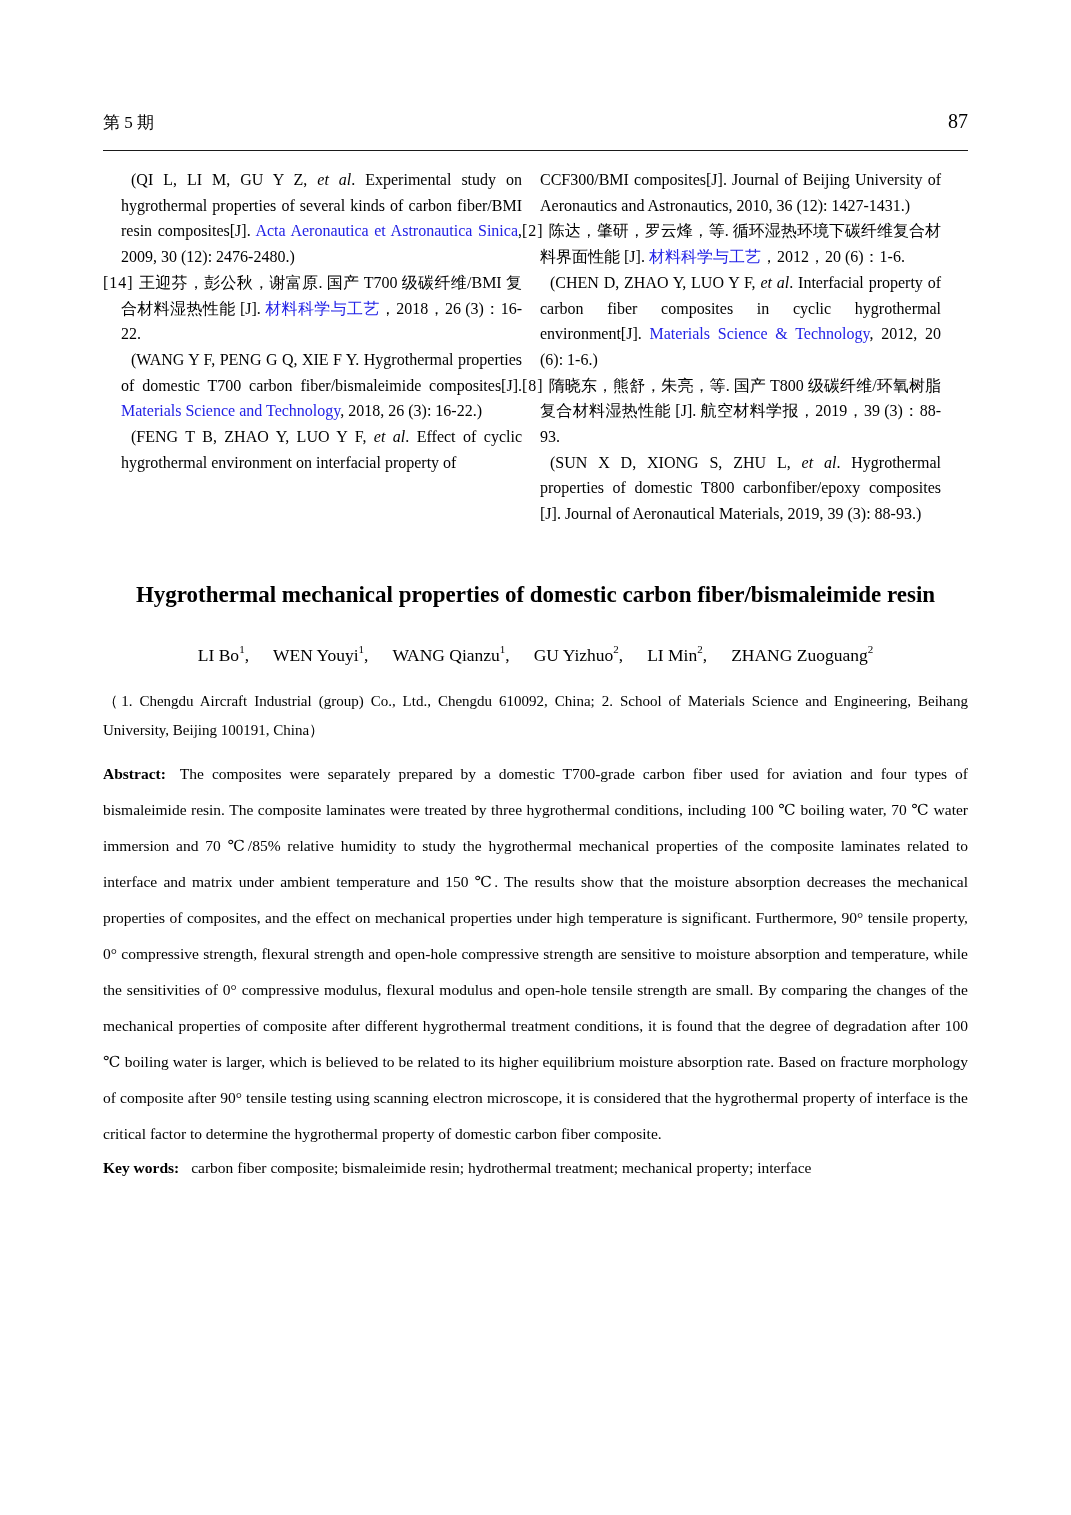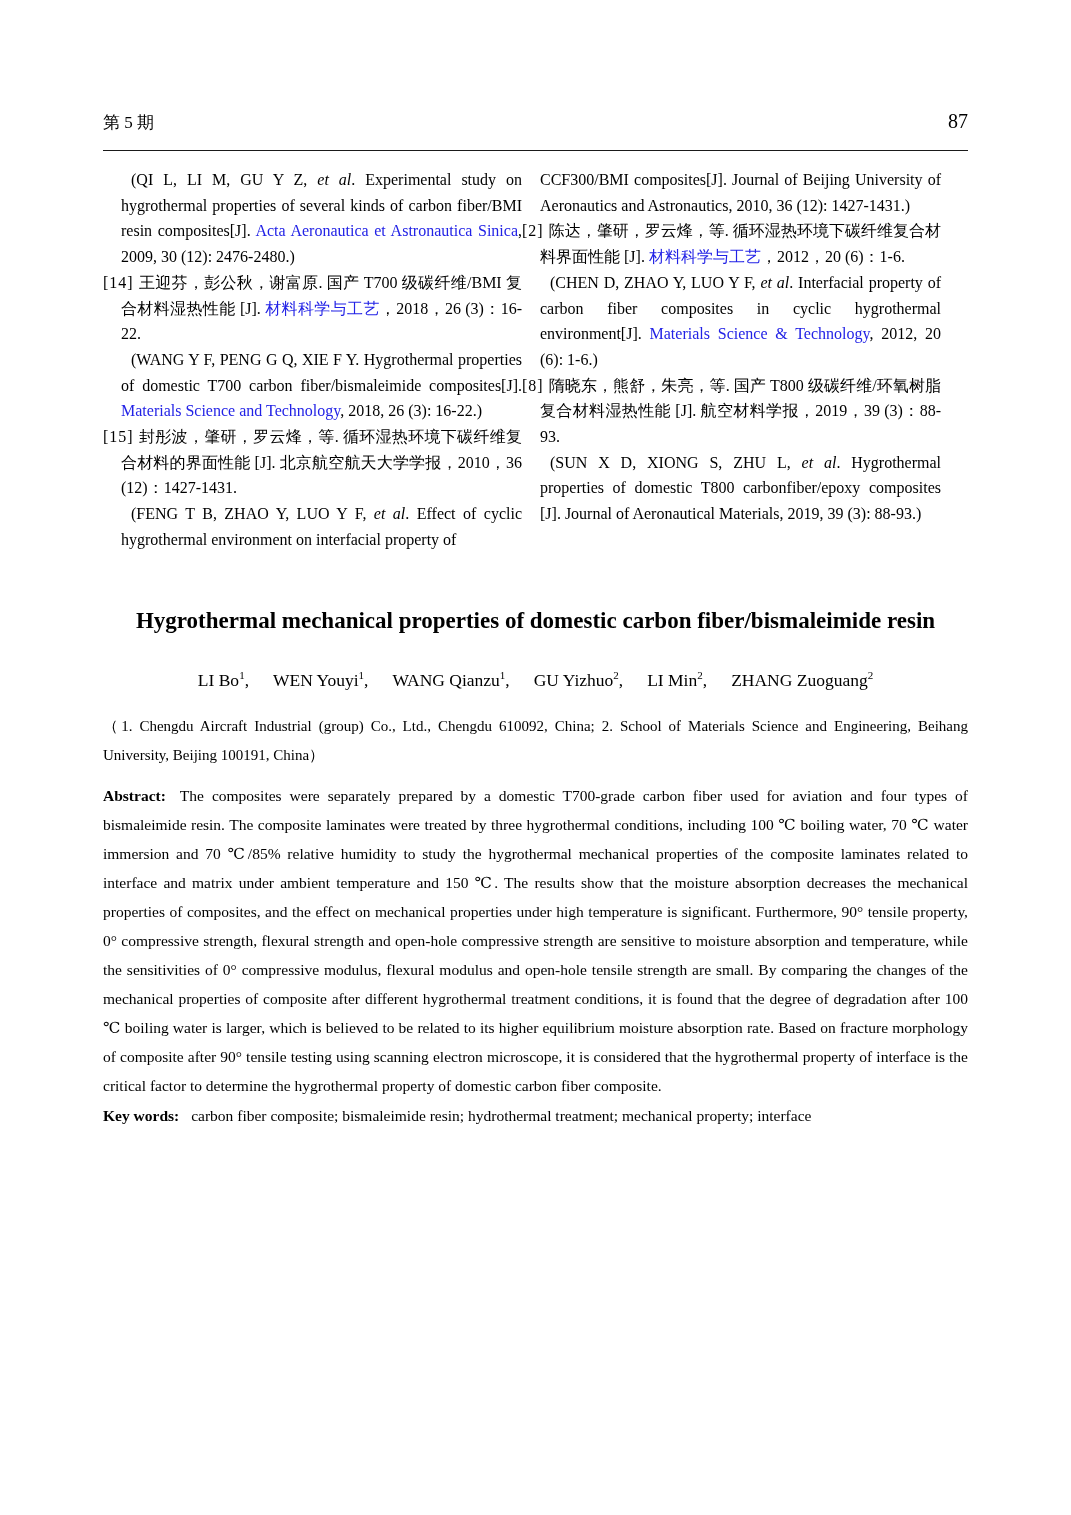--- a/index.html
+++ b/index.html
@@ -31,21 +31,21 @@
   .marker { letter-spacing:1px; }
   .link { color:#2222E6; }
   .em { font-style:italic; }
 
   
   .etitle { margin-top:46px; text-align:center; font-weight:bold; font-size:23px; line-height:44px; }
   .authors { margin-top:27px; text-align:center; font-size:17.5px; }
   .authors sup { font-size:11px; position:relative; top:-1px; }
   .authors .sep { margin-right:24px; }
   .affil { margin-top:21px; font-size:15px; line-height:29px; text-align:justify; }
-  .abstract { margin-top:11px; font-size:15.5px; line-height:29px; text-align:justify; }
+  .abstract { margin-top:11px; font-size:15.5px; line-height:36px; text-align:justify; }
   .abstract b.lbl { margin-right:14px; }
   .keywords { margin-top:1px; font-size:15.5px; line-height:29px; }
   .keywords b.lbl { margin-right:12px; }
   .editor { margin-top:17px; text-align:right; font-size:16px; letter-spacing:3px; font-style:italic; padding-right:6px; }
   p { margin:0; }
 </style>
 </head>
 <body>
 
 <div class="content">
@@ -53,21 +53,20 @@
   <div class="pg-header">
     <span class="issue">第 5 期</span>
     <span class="pageno">87</span>
   </div>
 
   <div class="refs">
     <div class="refcol" id="refs-left">
         <p class="ref-trans"><span>(QI L, LI M, GU Y Z, </span><span class="em">et al</span><span>. Experimental study on hygrothermal properties of several kinds of carbon fiber/BMI resin composites[J]. </span><span class="link">Acta Aeronautica et Astronautica Sinica</span><span>, 2009, 30 (12): 2476-2480.)</span></p>
         <p class="ref-ref"><span class="marker">[14] </span><span>王迎芬，彭公秋，谢富原. 国产 T700 级碳纤维/BMI 复合材料湿热性能 [J]. </span><span class="link">材料科学与工艺</span><span>，2018，26 (3)：16-22.</span></p>
         <p class="ref-trans"><span>(WANG Y F, PENG G Q, XIE F Y. Hygrothermal properties of domestic T700 carbon fiber/bismaleimide composites[J]. </span><span class="link">Materials Science and Technology</span><span>, 2018, 26 (3): 16-22.)</span></p>
-        <p class="ref-ref"><span class="marker">[15] </span><span>封彤波，肇研，罗云烽，等. 循环湿热环境下碳纤维复合材料的界面性能 [J]. 北京航空航天大学学报，2010，36 (12)：1427-1431.</span></p>
         <p class="ref-trans"><span>(FENG T B, ZHAO Y, LUO Y F, </span><span class="em">et al</span><span>. Effect of cyclic hygrothermal environment on interfacial property of</span></p>
       </div>
     <div class="refcol" id="refs-right">
         <p class="ref-cont"><span>CCF300/BMI composites[J]. Journal of Beijing University of Aeronautics and Astronautics, 2010, 36 (12): 1427-1431.)</span></p>
         <p class="ref-ref"><span class="marker">[2] </span><span>陈达，肇研，罗云烽，等. 循环湿热环境下碳纤维复合材料界面性能 [J]. </span><span class="link">材料科学与工艺</span><span>，2012，20 (6)：1-6.</span></p>
         <p class="ref-trans"><span>(CHEN D, ZHAO Y, LUO Y F, </span><span class="em">et al</span><span>. Interfacial property of carbon fiber composites in cyclic hygrothermal environment[J]. </span><span class="link">Materials Science &amp; Technology</span><span>, 2012, 20 (6): 1-6.)</span></p>
         <p class="ref-ref"><span class="marker">[8] </span><span>隋晓东，熊舒，朱亮，等. 国产 T800 级碳纤维/环氧树脂复合材料湿热性能 [J]. 航空材料学报，2019，39 (3)：88-93.</span></p>
         <p class="ref-trans"><span>(SUN X D, XIONG S, ZHU L, </span><span class="em">et al</span><span>. Hygrothermal properties of domestic T800 carbonfiber/epoxy composites [J]. Journal of Aeronautical Materials, 2019, 39 (3): 88-93.)</span></p>
       </div>
   </div>

